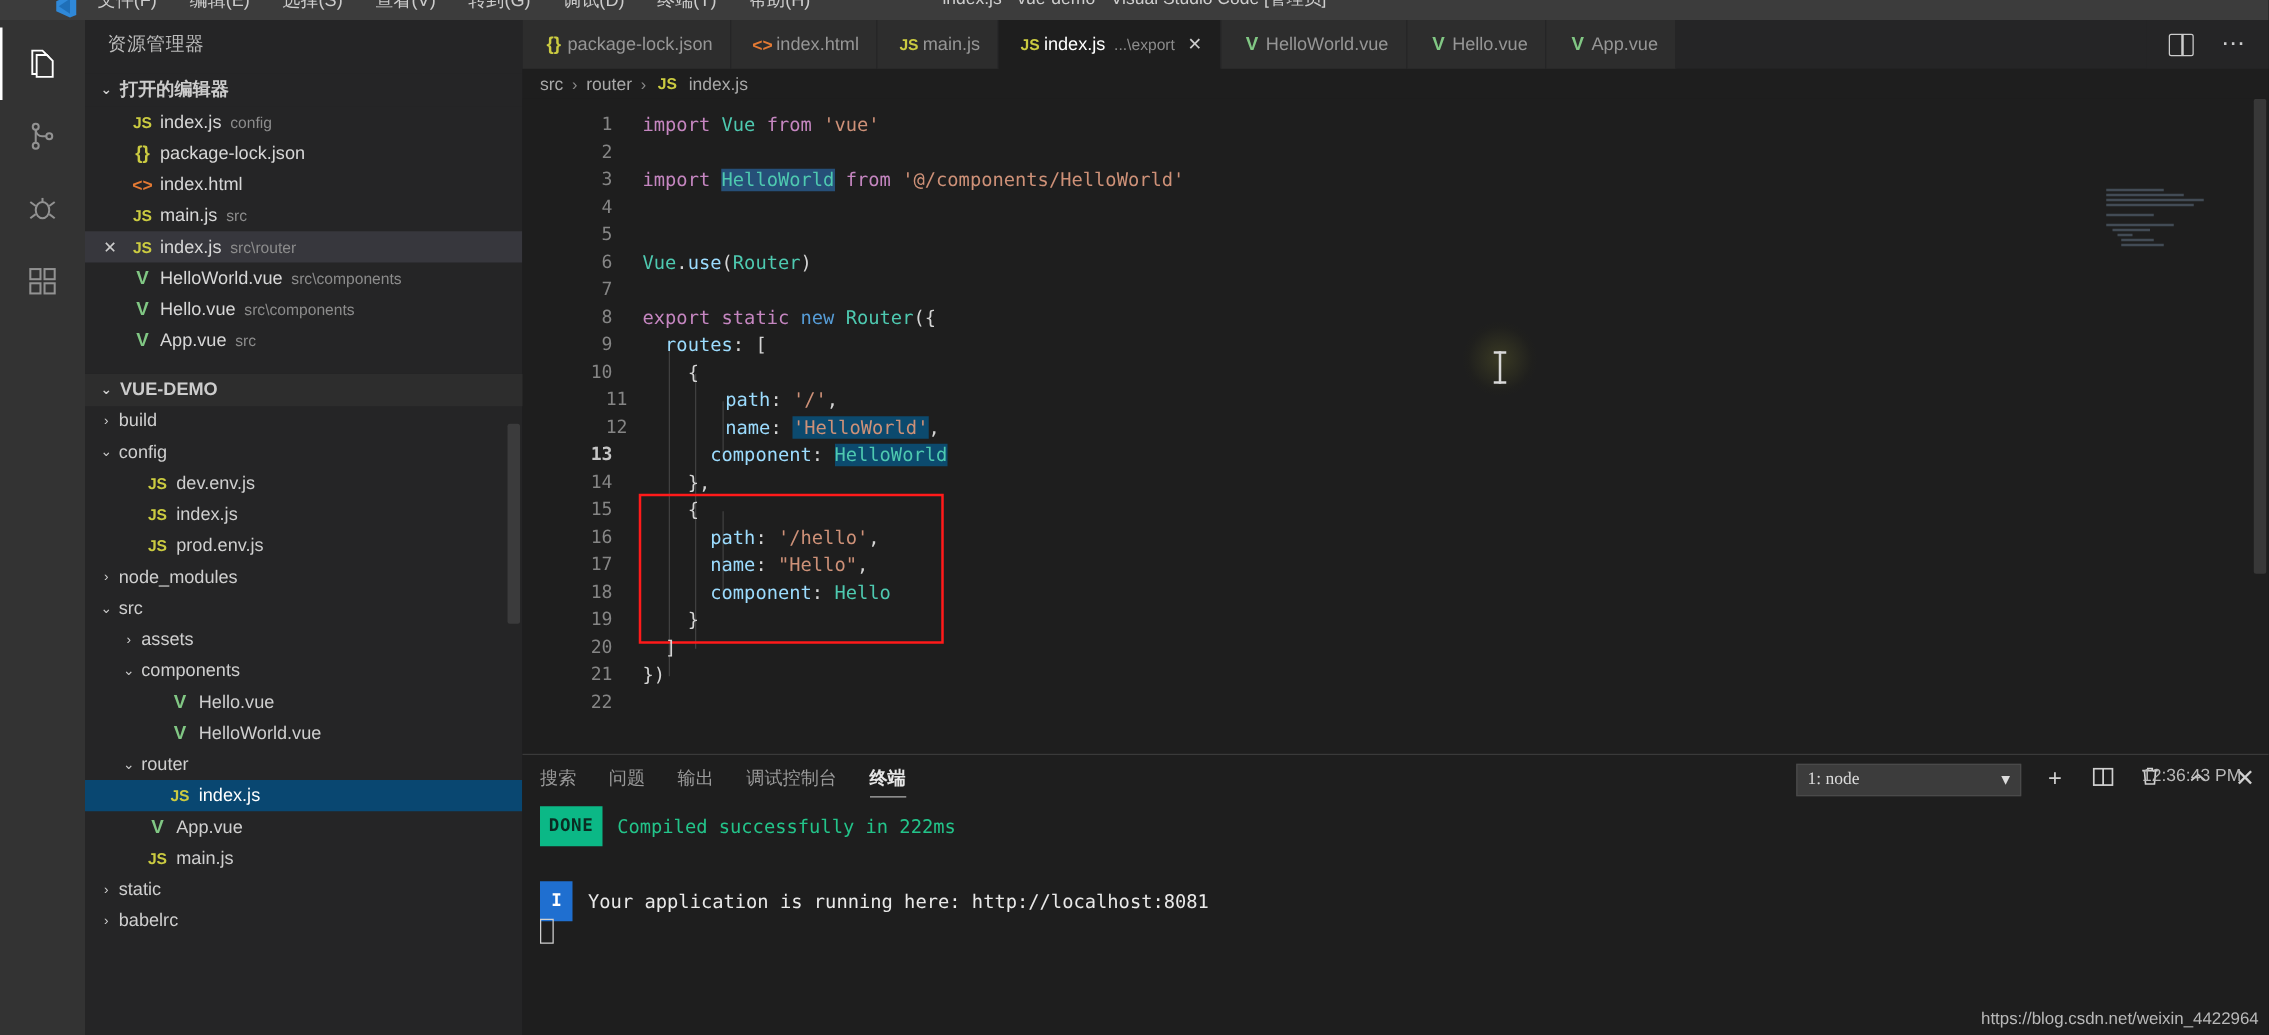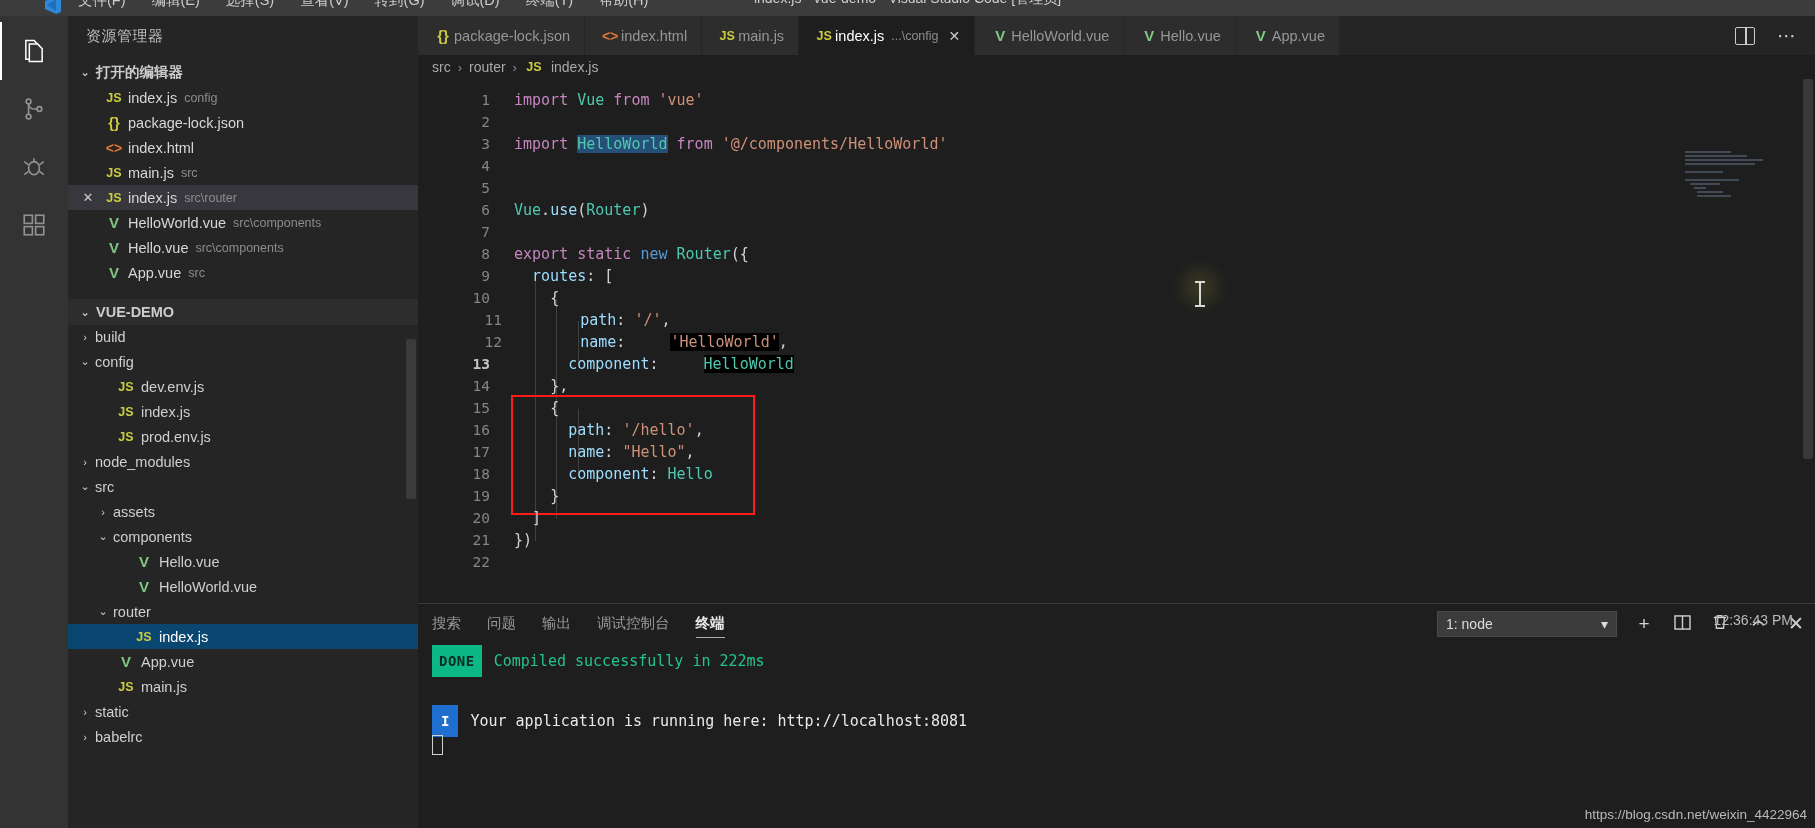--- a/index.html
+++ b/index.html
@@ -66,38 +66,38 @@
   .lnum{position:absolute;left:0;width:72px;text-align:right;color:#858585;font-size:14.5px;}
   .lnum.cur{color:#c6c6c6;font-weight:bold;}
   .ctext{position:absolute;left:96px;color:#d4d4d4;}
   .kw{color:#c586c0;}     
   .kw2{color:#569cd6;}    
   .id{color:#9cdcfe;}
   .cls{color:#4ec9b0;}
   .str{color:#ce9178;}
   .pn{color:#d4d4d4;}
   .sel{background:#264f78;}
-  .occ{background:#000000;margin-left:36px;}
+  .occ{background:#0c4a6e;}
   .indent-guide{position:absolute;top:0;width:1px;height:100%;background:#404040;}
   .redbox{position:absolute;border:2px solid #ff1a1a;pointer-events:none;}
   .minimap{position:absolute;right:10px;top:70px;width:120px;height:60px;opacity:.6;}
   .mm-line{position:absolute;height:2px;background:#5a6a7a;}
   .cursor-i{position:absolute;width:2px;height:26px;background:#d8d8d8;}
   .cursor-i:before,.cursor-i:after{content:"";position:absolute;left:-4px;width:10px;height:2px;background:#d8d8d8;}
   .cursor-i:before{top:0;} .cursor-i:after{bottom:0;}
   .cursor-halo{position:absolute;width:60px;height:60px;border-radius:50%;background:radial-gradient(circle,rgba(80,80,40,.55) 0%,rgba(40,40,25,.15) 60%,rgba(0,0,0,0) 72%);}
 
   
   .panel{position:absolute;left:0;top:587px;width:1397px;height:241px;background:#1e1e1e;border-top:1px solid #3a3a3a;}
   .panel-tabs{position:absolute;left:0;top:0;height:38px;display:flex;align-items:center;padding-left:14px;gap:26px;font-size:14.5px;color:#9a9a9a;}
   .ptab{position:relative;height:38px;line-height:38px;white-space:nowrap;}
   .ptab.active{color:#e7e7e7;font-weight:bold;}
   .ptab.active:after{content:"";position:absolute;left:0;right:0;bottom:4px;height:1.5px;background:#b0b0b0;}
   .panel-actions{position:absolute;right:8px;top:4px;height:32px;display:flex;align-items:center;gap:16px;}
-  .term-select{width:180px;height:26px;background:#3c3c3c;border:1px solid #4a4a4a;color:#dcdcdc;font-size:14px;display:flex;align-items:center;padding:0 8px;box-sizing:border-box;justify-content:space-between;}
+  .term-select{width:180px;height:26px;background:#3c3c3c;border:1px solid #4a4a4a;color:#dcdcdc;font-size:14px;display:flex;align-items:center;padding:0 8px;box-sizing:border-box;justify-content:space-between;font-family:Liberation Serif, serif;}
   .pa-ic{color:#d0d0d0;font-size:19px;width:22px;text-align:center;line-height:22px;}
   .term-body{position:absolute;left:14px;top:42px;right:0;bottom:0;font-family:"DejaVu Sans Mono","Liberation Mono",monospace;font-size:15px;}
   .term-line{height:30px;line-height:30px;white-space:pre;display:flex;align-items:center;}
   .badge-done{background:#0bb886;color:#0b2b22;font-weight:bold;padding:1px 7px;margin-right:12px;font-size:14px;letter-spacing:.5px;}
   .green{color:#23c48a;}
   .badge-i{background:#1f6fd0;color:#ffffff;font-weight:bold;padding:1px 9px;margin-right:12px;font-size:14px;}
   .white{color:#e9e9e9;}
   .termcursor{display:inline-block;width:9px;height:18px;border:1.5px solid #d0d0d0;}
   .ts{position:absolute;right:22px;top:8px;font-size:14px;color:#b9b9b9;}
   .watermark{position:absolute;right:8px;bottom:6px;font-size:13.5px;color:#b9b9b9;}
@@ -320,21 +320,21 @@
           <span class="ficon ic-html">&lt;&gt;</span>
           <span>index.html</span>
         </div>
         <div class="tab">
           <span class="ficon ic-js">JS</span>
           <span>main.js</span>
         </div>
         <div class="tab active">
           <span class="ficon ic-js">JS</span>
           <span>index.js</span>
-          <span class="tab-sub">...\config</span>
+          <span class="tab-sub">...\export</span>
           <span class="tab-x">✕</span>
         </div>
         <div class="tab">
           <span class="ficon ic-vue">V</span>
           <span>HelloWorld.vue</span>
         </div>
         <div class="tab">
           <span class="ficon ic-vue">V</span>
           <span>Hello.vue</span>
         </div>

